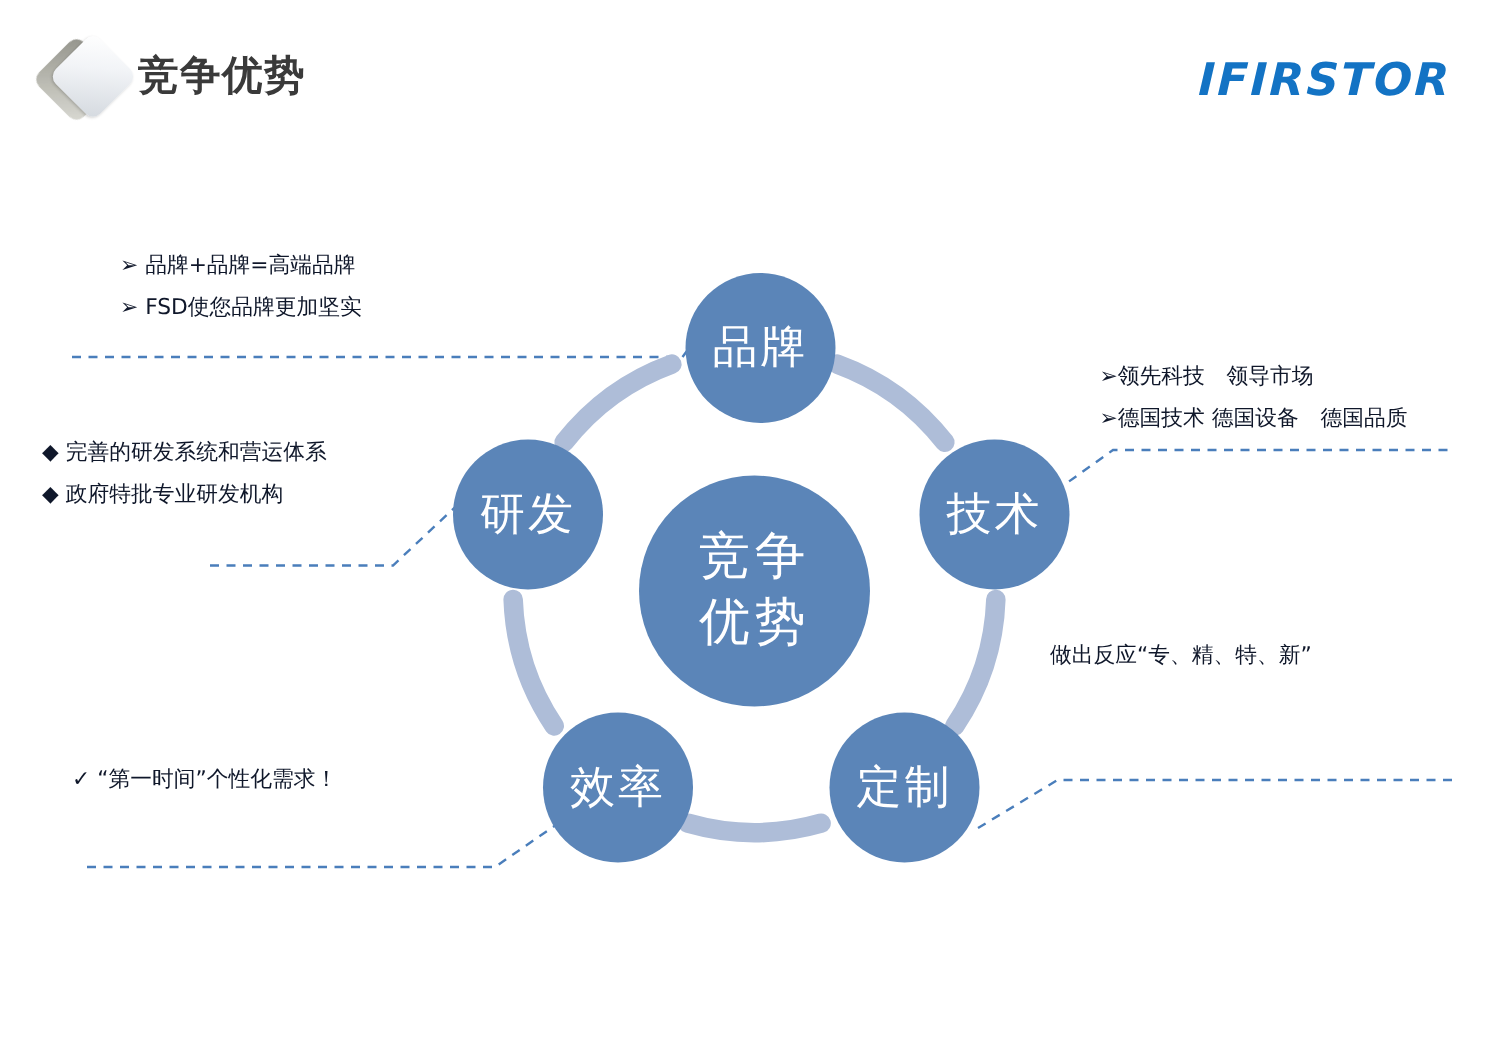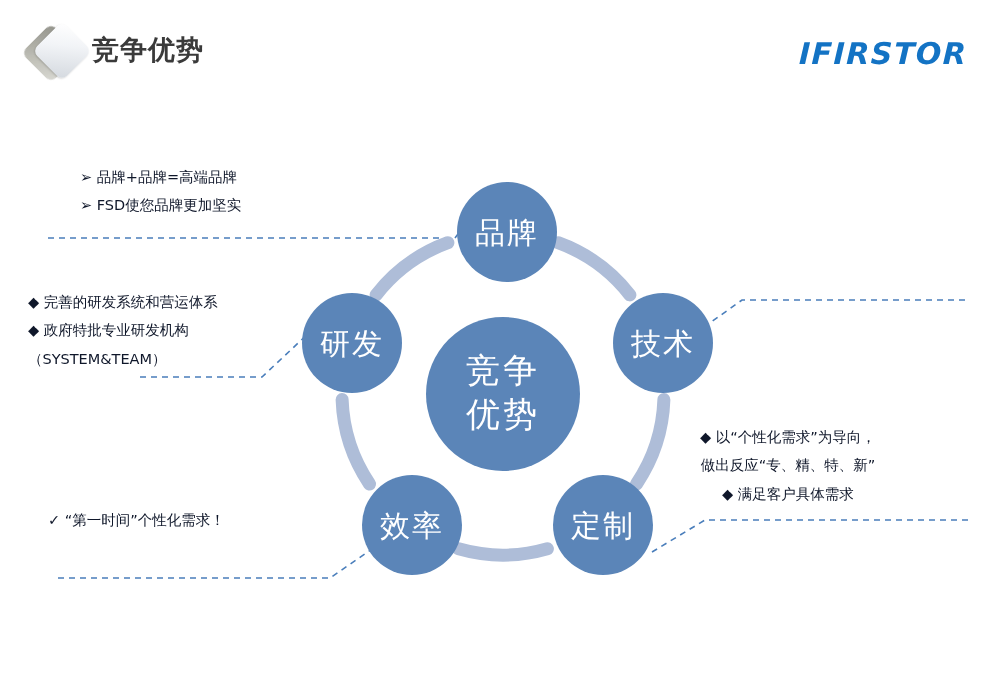--- a/index.html
+++ b/index.html
@@ -148,27 +148,28 @@
   </div>
 
   <div class="callout c-brand">
     <span class="line">➢ 品牌+品牌=高端品牌</span>
     <span class="line">➢ FSD使您品牌更加坚实</span>
   </div>
 
   <div class="callout c-rd">
     <span class="line">◆ 完善的研发系统和营运体系</span>
     <span class="line">◆ 政府特批专业研发机构</span>
-    <span class="line">（SYSTEM&amp;TEAM）</span>
   </div>
 
   <div class="callout c-eff">
     <span class="line">✓ “第一时间”个性化需求！</span>
   </div>
 
+  <div class="callout c-tech">
+    <span class="line">➢领先科技　领导市场</span>
+    <span class="line">➢德国技术 德国设备　德国品质</span>
+  </div>
 
   <div class="callout c-cust rb">
-    <span class="line">◆ 以“个性化需求”为导向，</span>
     <span class="line">做出反应“专、精、特、新”</span>
-    <span class="line">◆ 满足客户具体需求</span>
   </div>
 
 </div>
 
 </body></html>

